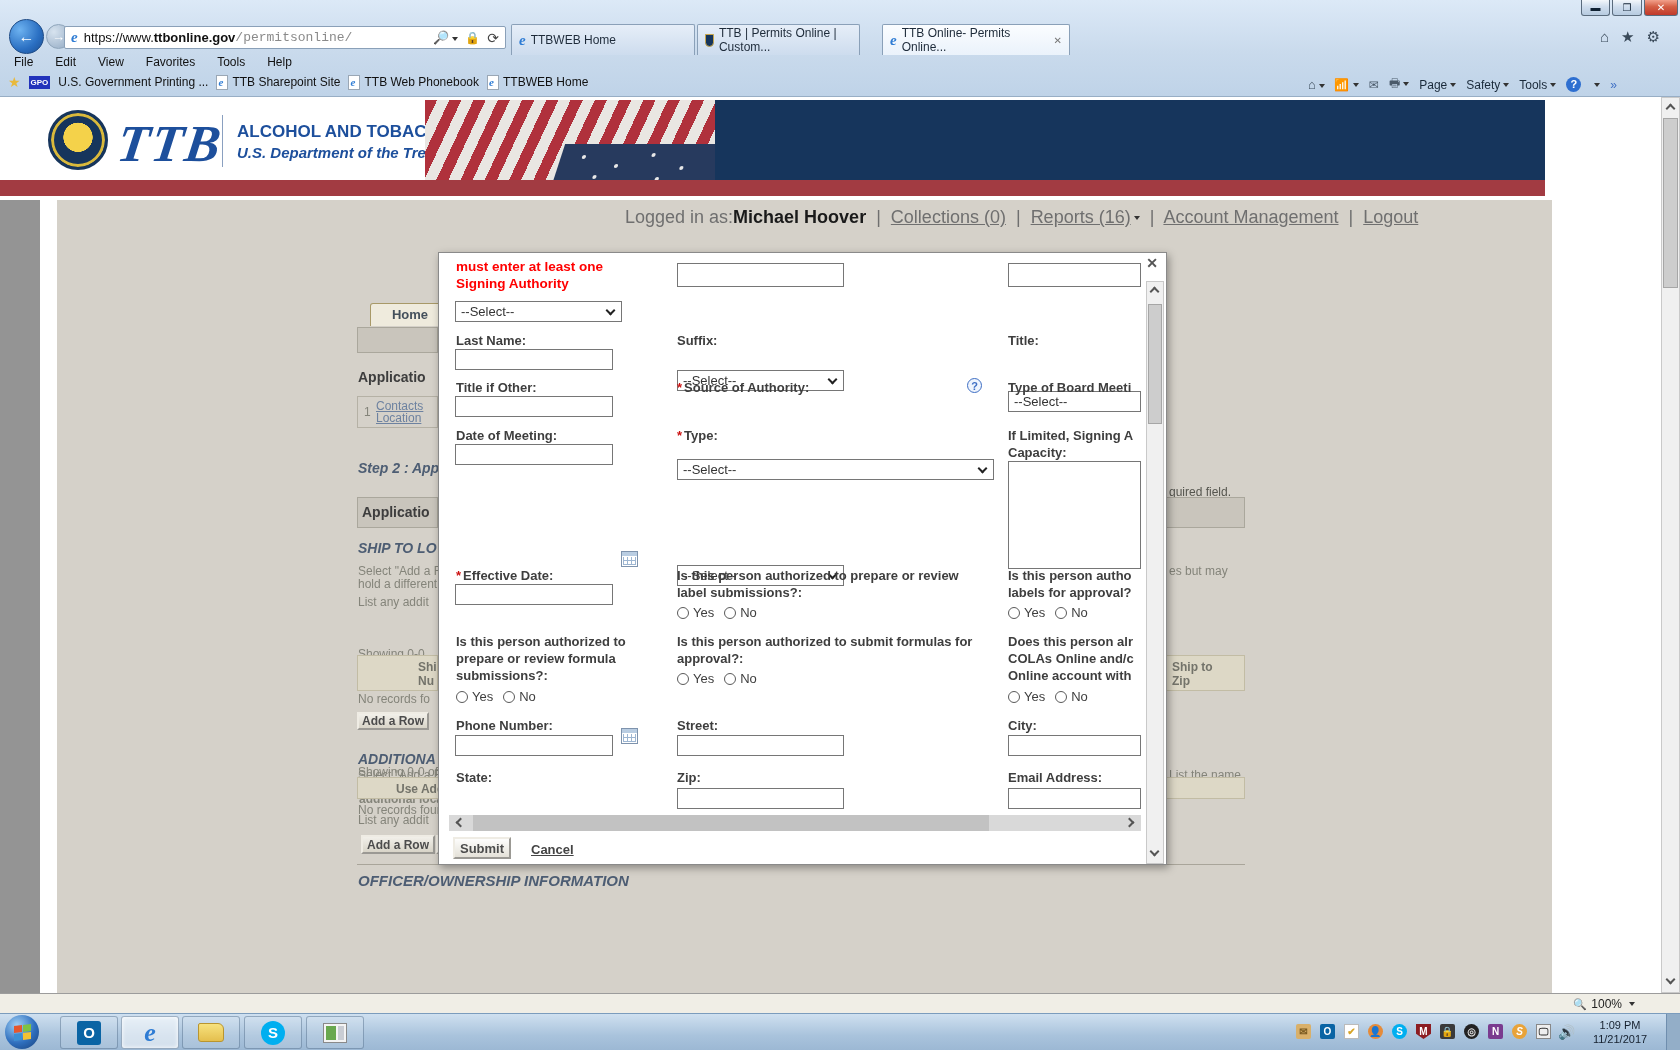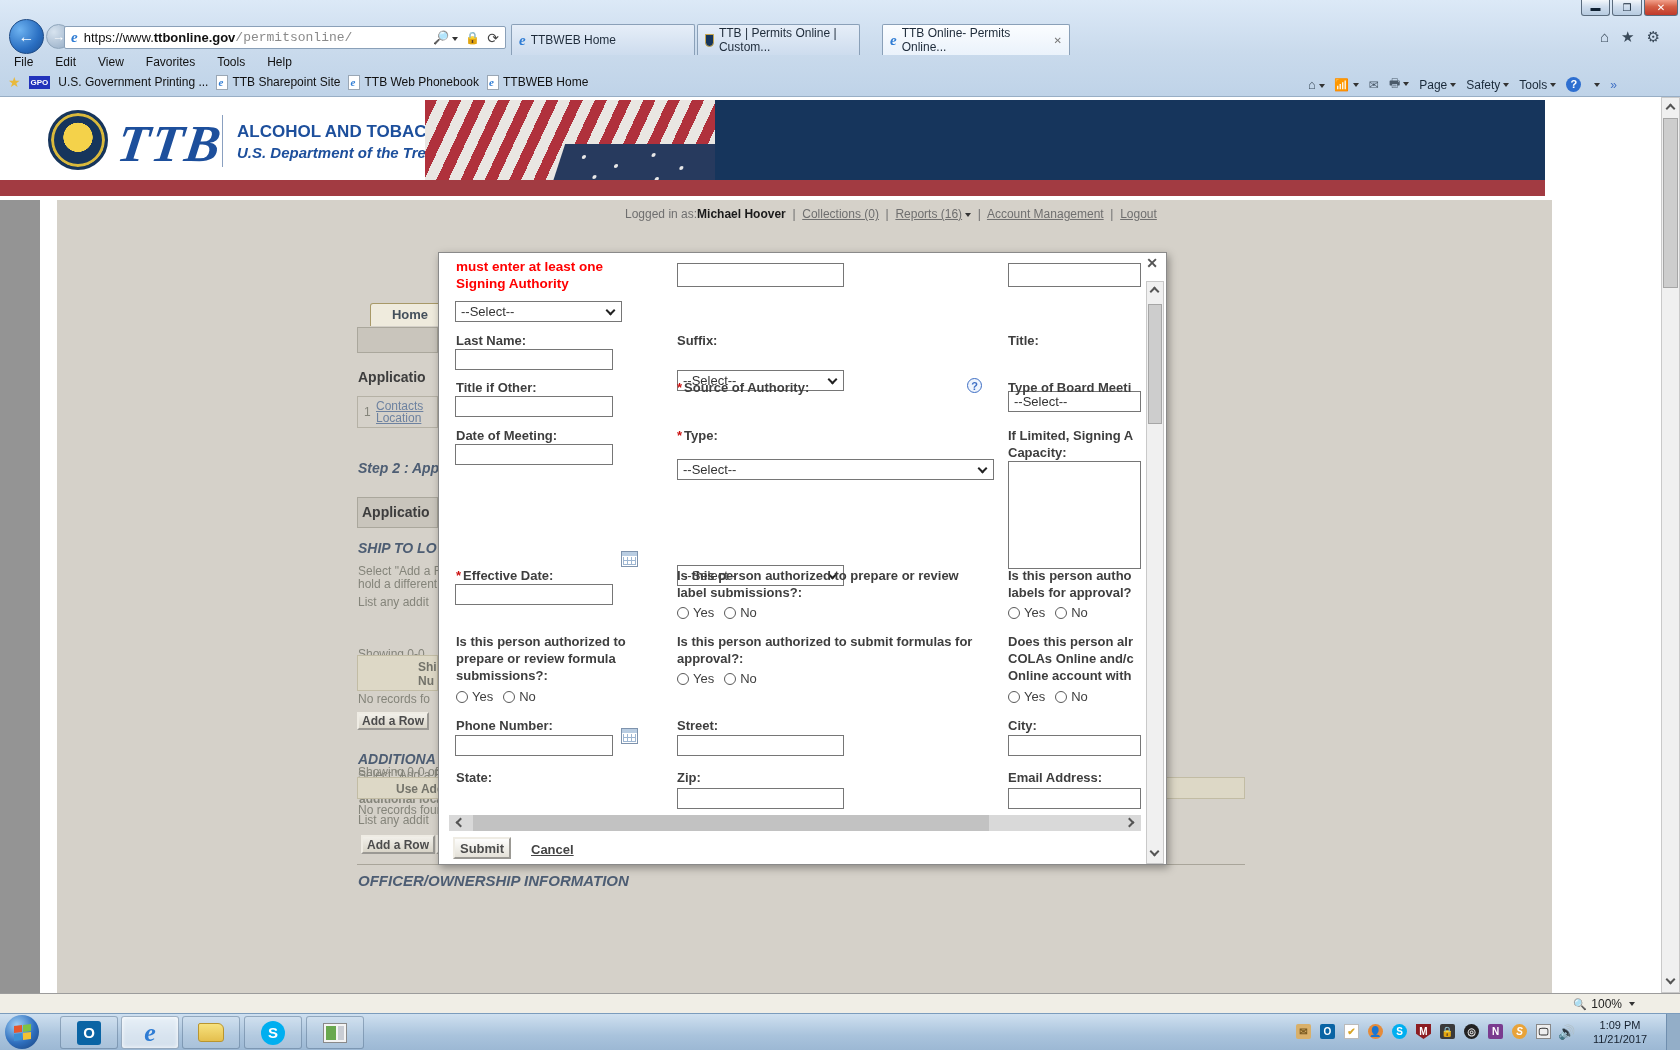--- a/index.html
+++ b/index.html
@@ -47,21 +47,21 @@
   .flag { background:repeating-linear-gradient(115deg, #b0313c 0 11px, #e9e6e2 11px 22px); position:relative; overflow:hidden; }
   .flag .canton { position:absolute; left:46%; bottom:-8px; width:60%; height:55%;
     background:#273a5e; transform:skewX(-18deg); }
   .flag .canton i { position:absolute; width:4px; height:4px; background:#e8e8e8; border-radius:50%; display:block; }
   .seal { width:60px; height:60px; border-radius:50%; background:radial-gradient(circle at 50% 45%, #f4d24a 0 36%, #16355c 37%);
     border:3px solid #16355c; box-shadow:inset 0 0 0 3px #d9b93c; }
   .ttblogo { font-family:"Liberation Serif", serif; font-style:italic; font-weight:bold;
     color:#1d4f9c; font-size:52px; letter-spacing:2px; transform:skewX(-8deg); }
   .graypage { background:#d5d1c9; }
   .leftstrip { background:#949494; }
-  .sess { font-size:12px; color:#6f6f6f; }
+  .sess { font-size:18px; color:#6f6f6f; }
   .sess a { color:#6f6f6f; text-decoration:underline; }
   .sess b { color:#1a1a1a; }
 
   .bgheading { font-weight:bold; font-style:italic; color:#4d5d73; font-size:14px; white-space:nowrap; }
   .bgtext { color:#84847a; font-size:12px; white-space:nowrap; }
   .bglink { color:#6d82a0; font-size:12px; text-decoration:underline; white-space:nowrap; }
   .beigebar { background:#ddd8c6; border:1px solid #c2bca4; }
   .bgbold { font-weight:bold; color:#3d3d3d; font-size:14px; white-space:nowrap; }
   .hdrtxt { font-weight:bold; color:#73736a; font-size:12px; white-space:nowrap; }
   .bevelbtn { background:linear-gradient(#f2f0ea,#d8d4c8); border:2px outset #efece4;
@@ -255,20 +255,31 @@
     <div class="abs bevelbtn" style="left:0;top:512px;width:72px;height:18px;">
         <span>Add a Row</span>
       </div>
     <div class="abs bgheading" style="left:1px;top:551px;">ADDITIONA</div>
     <div class="abs bgtext" style="left:1px;top:568px;">Select "Add a F</div>
     <div class="abs bgtext" style="left:1px;top:580px;">of each buildin</div>
     <div class="abs bgtext" style="left:2px;top:592px;font-weight:bold;">additional locat</div>
     <div class="abs bgtext" style="left:1px;top:613px;">List any addit</div>
   </div>
 
+  <div class="abs" style="left:1167px;top:103px;width:78px;height:793px;overflow:hidden;">
+    <div class="abs bgtext" style="left:2px;top:285px;color:#55554e;">quired field.</div>
+    <div class="abs" style="left:-2px;top:297px;width:80px;height:31px;background:#c9c5bc;border:1px solid #aaa79c;"></div>
+    <div class="abs bgtext" style="left:2px;top:364px;">es but may</div>
+    <div class="abs beigebar" style="left:-2px;top:455px;width:80px;height:36px;">
+      <span class="abs hdrtxt" style="left:6px;top:4px;">Ship to</span>
+      <span class="abs hdrtxt" style="left:6px;top:18px;">Zip</span>
+    </div>
+    <div class="abs bgtext" style="left:2px;top:568px;">List the name</div>
+    <div class="abs bgtext" style="left:2px;top:580px;">ver all</div>
+  </div>
 
   <div class="abs bgtext" style="left:358px;top:668px;">Showing 0-0 of 0</div>
   <div class="abs beigebar" style="left:357px;top:680px;width:888px;height:22px;">
     <span class="abs hdrtxt" style="left:38px;top:4px;">Use Address</span>
     <span class="abs hdrtxt" style="left:288px;top:4px;">Use City</span>
     <span class="abs hdrtxt" style="left:448px;top:4px;">Use State</span>
     <span class="abs hdrtxt" style="left:638px;top:4px;">Use Zip</span>
   </div>
   <div class="abs bgtext" style="left:358px;top:706px;">No records found.</div>
   <div class="abs bevelbtn" style="left:361px;top:738px;width:74px;height:19px;">

